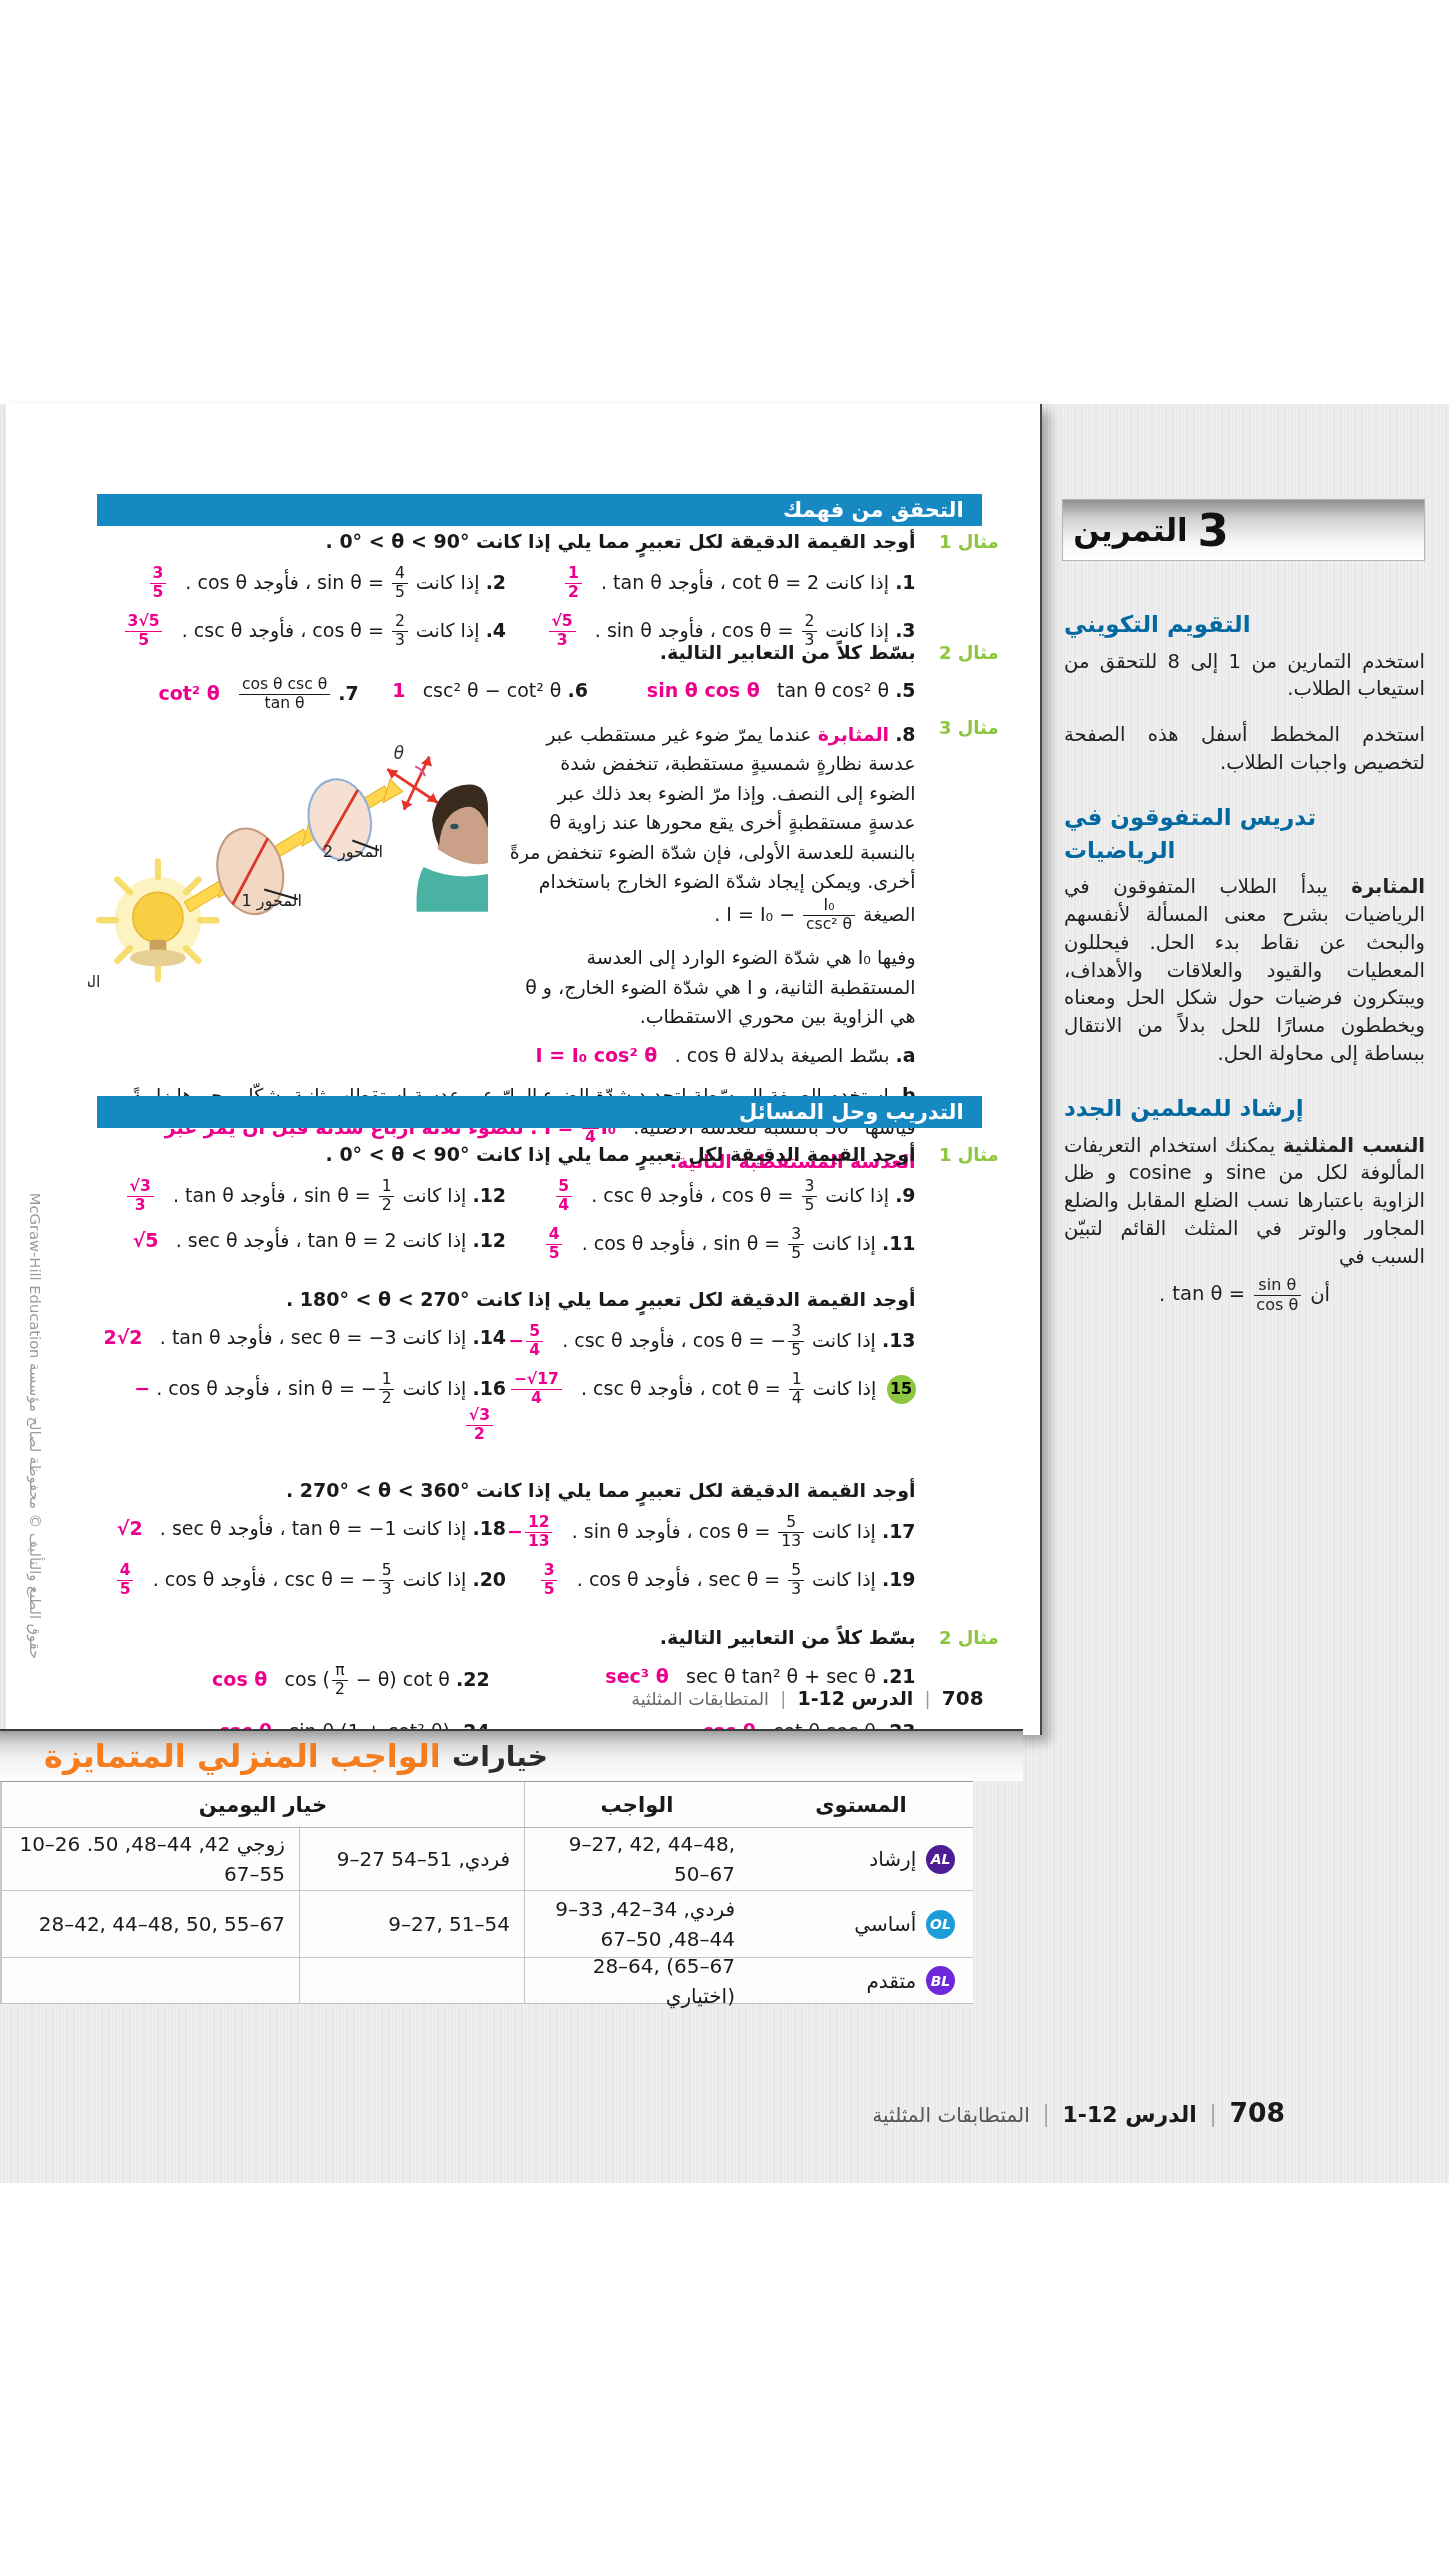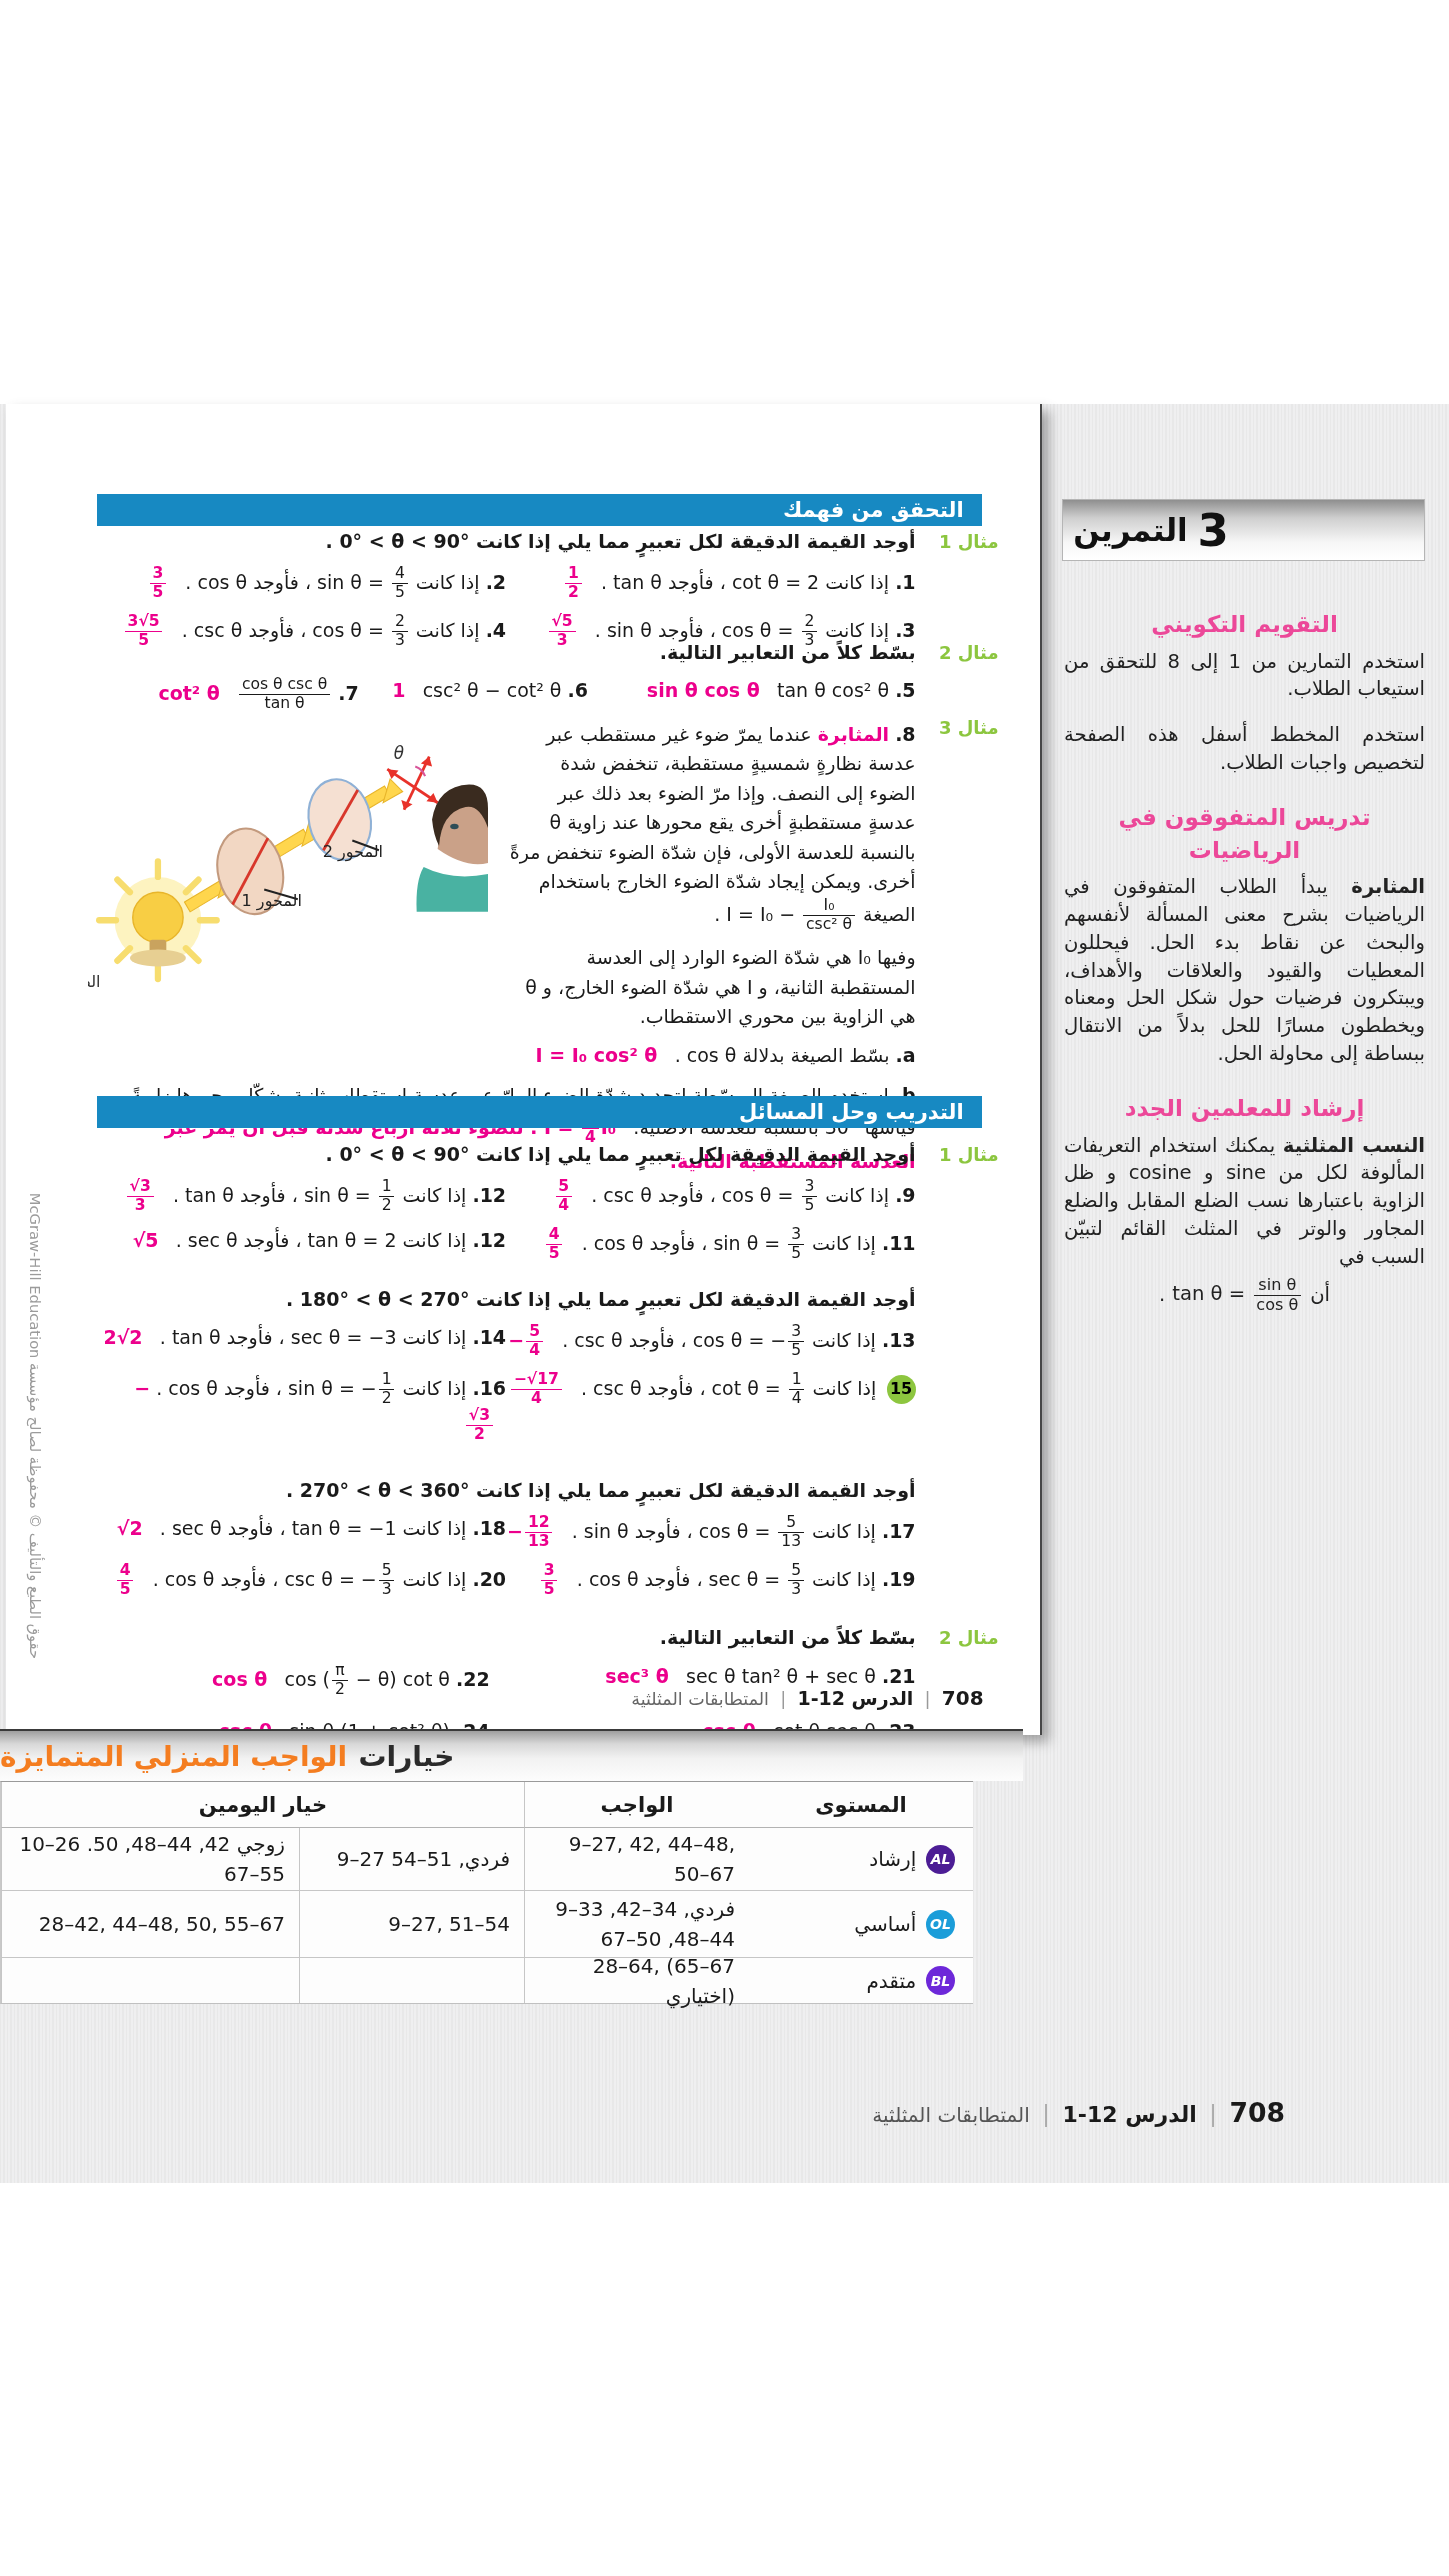--- a/index.html
+++ b/index.html
@@ -48,33 +48,33 @@
   
   .sidebar{position:absolute;left:1040px;top:404px;width:410px;height:1779px;}
   .tbar{position:absolute;left:22.4px;top:95px;width:363px;height:62px;
     background:linear-gradient(180deg,#8f8f8f 0%,#cfcfcf 30%,#f6f6f6 70%,#ffffff 100%);
     border:0.7px solid #b5b5b5;display:flex;align-items:center;justify-content:flex-end;
     direction:rtl;padding-left:9.8px;box-sizing:border-box;gap:9.8px;padding-right:7px;}
   .tbar .t-num{font-size:45px;font-weight:bold;color:#111;line-height:1;}
   .tbar .t-title{font-size:31px;font-weight:bold;color:#111;line-height:1;}
   .sb-content{position:absolute;left:24px;top:204px;width:361px;direction:rtl;text-align:justify;
     font-size:19.6px;line-height:1.42;color:#222;}
-  .sb-h{color:#ec4899;font-weight:bold;font-size:23px;margin:24px 0 7px;text-align:center;}
+  .sb-h{color:#0369a1;font-weight:bold;font-size:23px;margin:24px 0 7px;text-align:left;}
   .sb-h:first-child{margin-top:0;}
   .sb-p{margin:0 0 18px;}
   .sb-lead{font-weight:bold;}
   .sb-formula{display:flex;direction:rtl;justify-content:center;align-items:center;gap:7px;margin-top:5.6px;
     text-align:center;}
   
   .hwband{position:absolute;left:0;top:1729px;width:1023px;height:52px;
     background:linear-gradient(180deg,#9f9f9f 0%,#d8d8d8 26%,#f2f2f2 55%,#fdfdfd 100%);
     border-top:2.1px solid #3a3a3a;display:flex;align-items:center;justify-content:flex-end;
     direction:rtl;padding-right:50px;box-sizing:border-box;gap:11.2px;}
   .hwband .hb-black{font-weight:bold;font-size:28px;color:#2b2b2b;}
-  .hwband .hb-orange{font-weight:bold;font-size:28px;color:#f47d20;}
+  .hwband .hb-orange{font-weight:bold;font-size:32px;color:#f47d20;padding-left:44px;}
   .hwtable{position:absolute;left:0;top:1781px;width:973px;direction:rtl;background:#fdfdfd;
     border-top:1.4px solid #9a9a9a;border-bottom:1.4px solid #c0c0c0;border-left:1.4px solid #c9c9c9;
     display:grid;grid-template-columns:224px 225px 225px 298px;
     grid-template-rows:46px 63px 67px 45px;box-sizing:border-box;}
   .hcell{display:flex;align-items:center;justify-content:center;font-weight:bold;font-size:21px;
     border-bottom:1.4px solid #b3b3b3;box-sizing:border-box;}
   .bcell{display:flex;align-items:center;box-sizing:border-box;border-bottom:1.4px solid #c6c6c6;
     font-size:20px;padding:4.2px 14px;}
   .vline{border-left:1.4px solid #c6c6c6;}
   .levelcell{gap:9.8px;padding-right:18px;}

